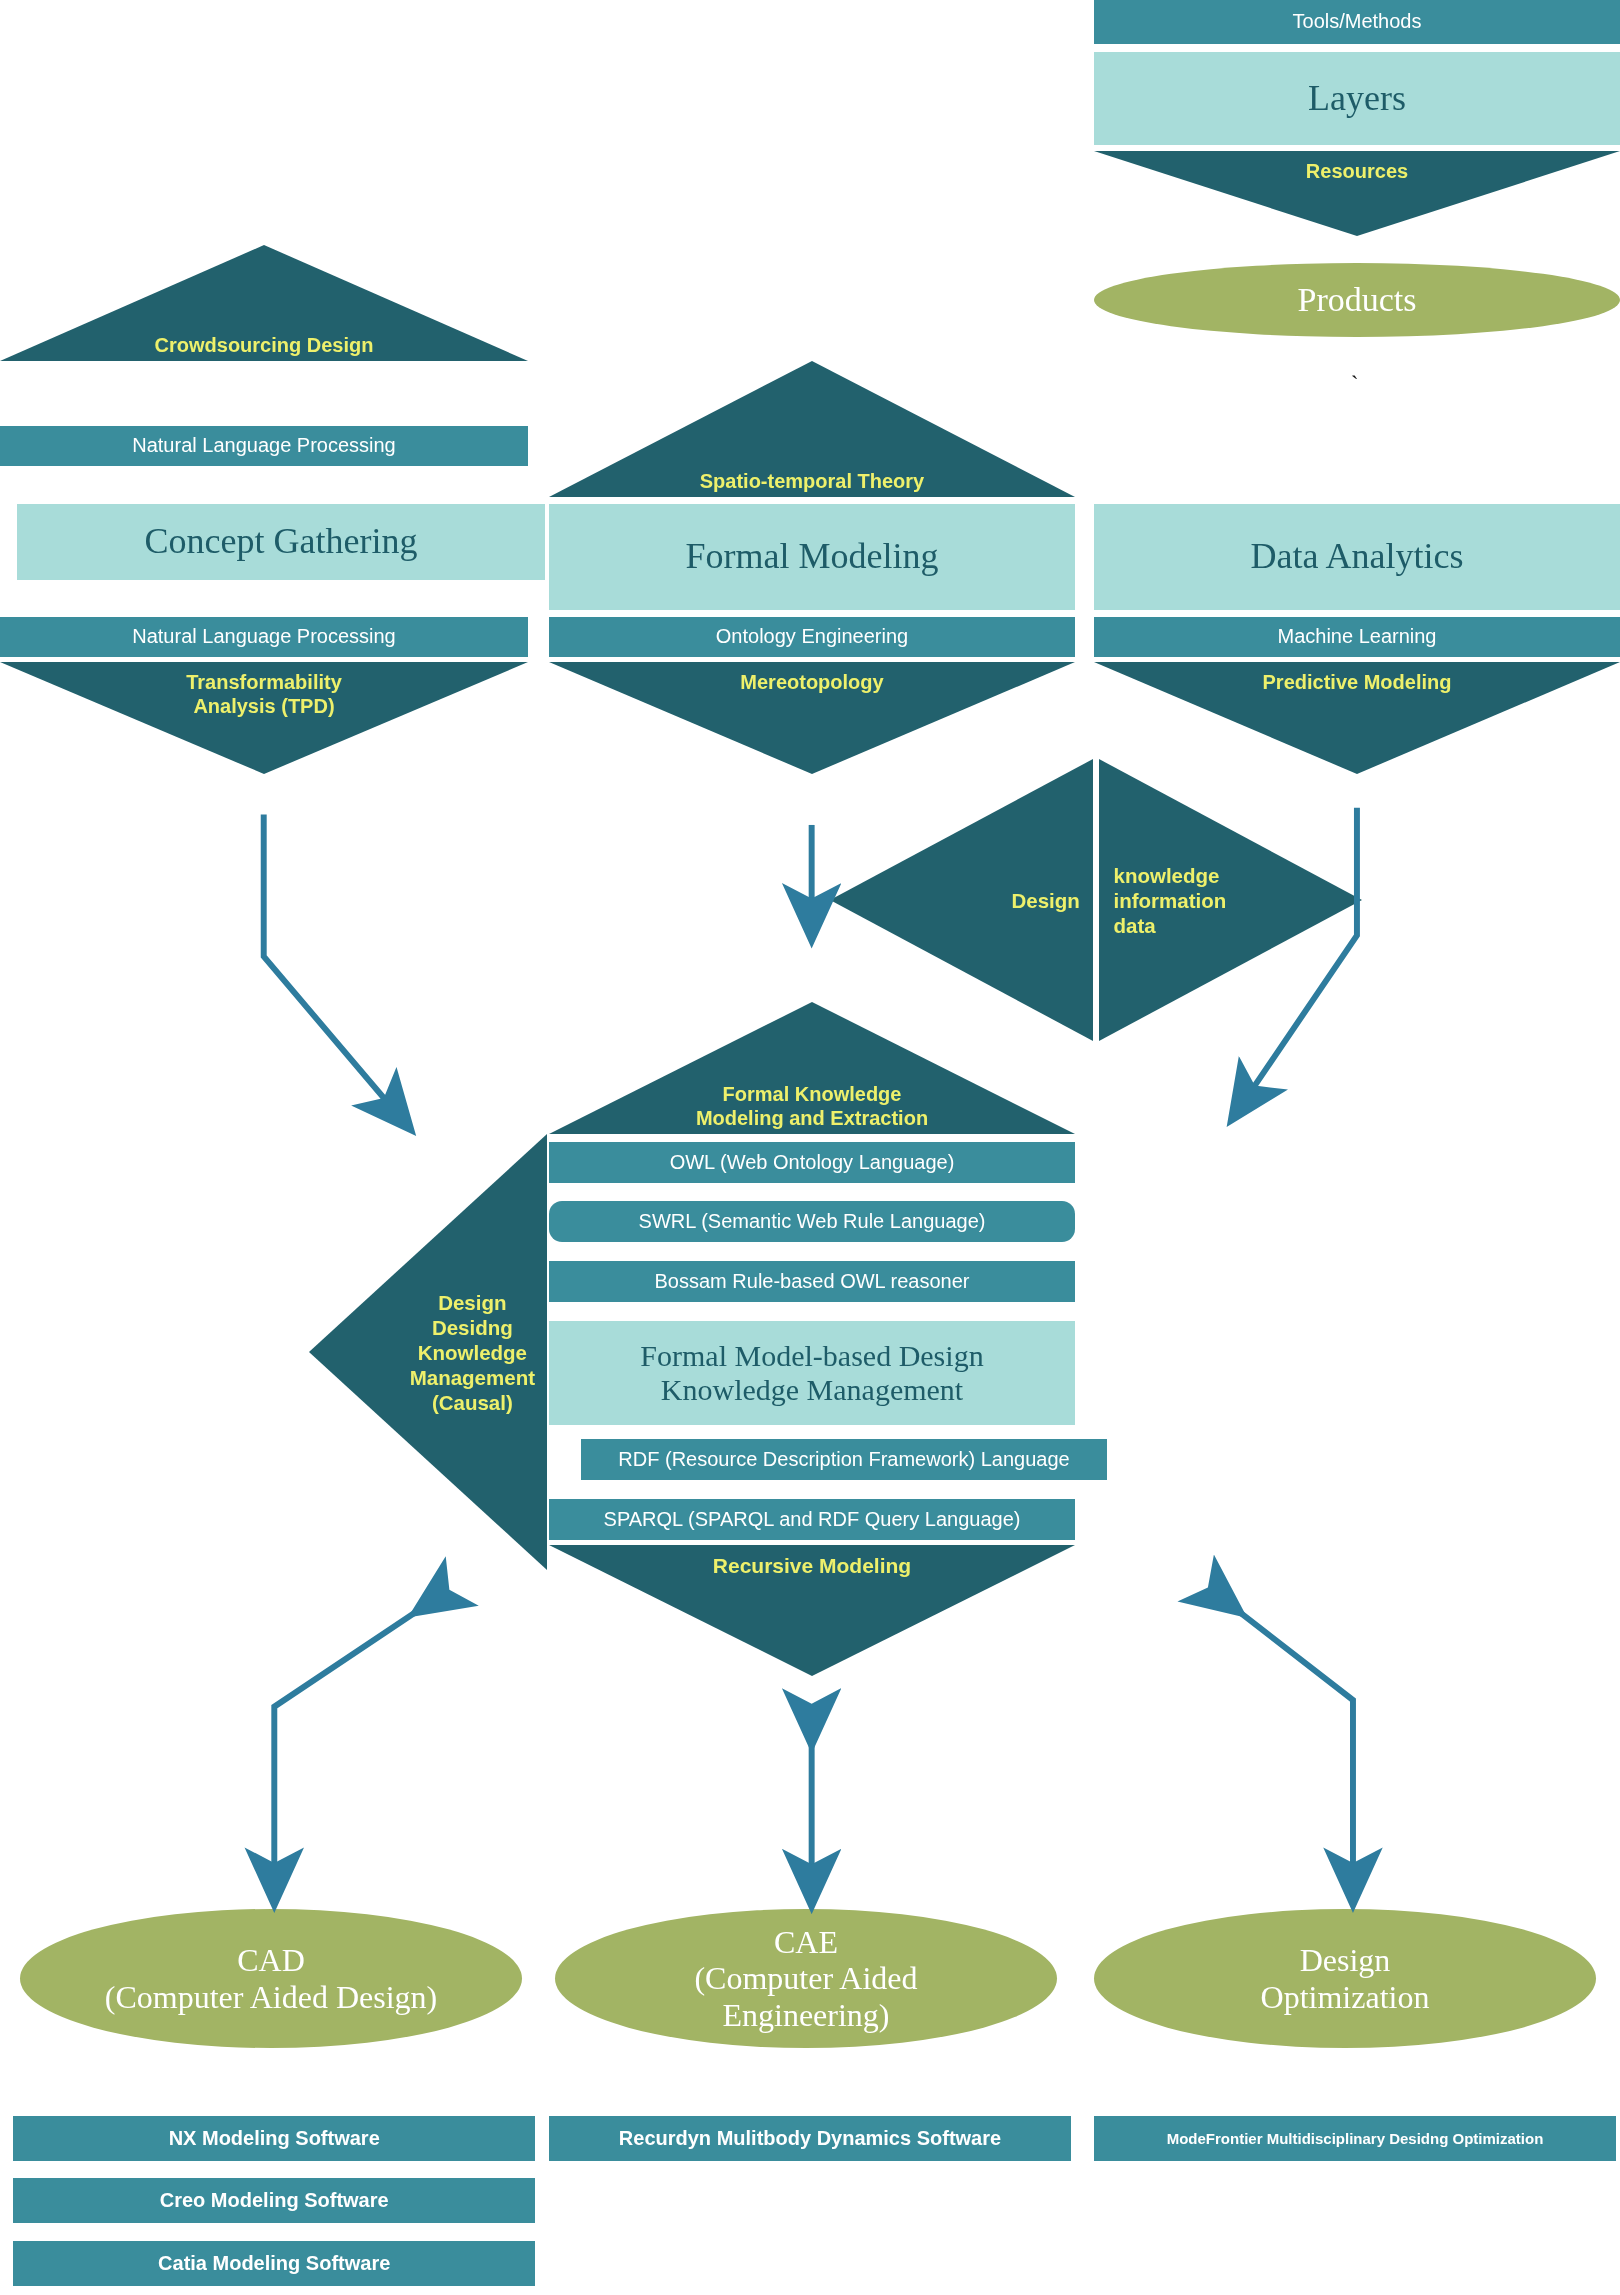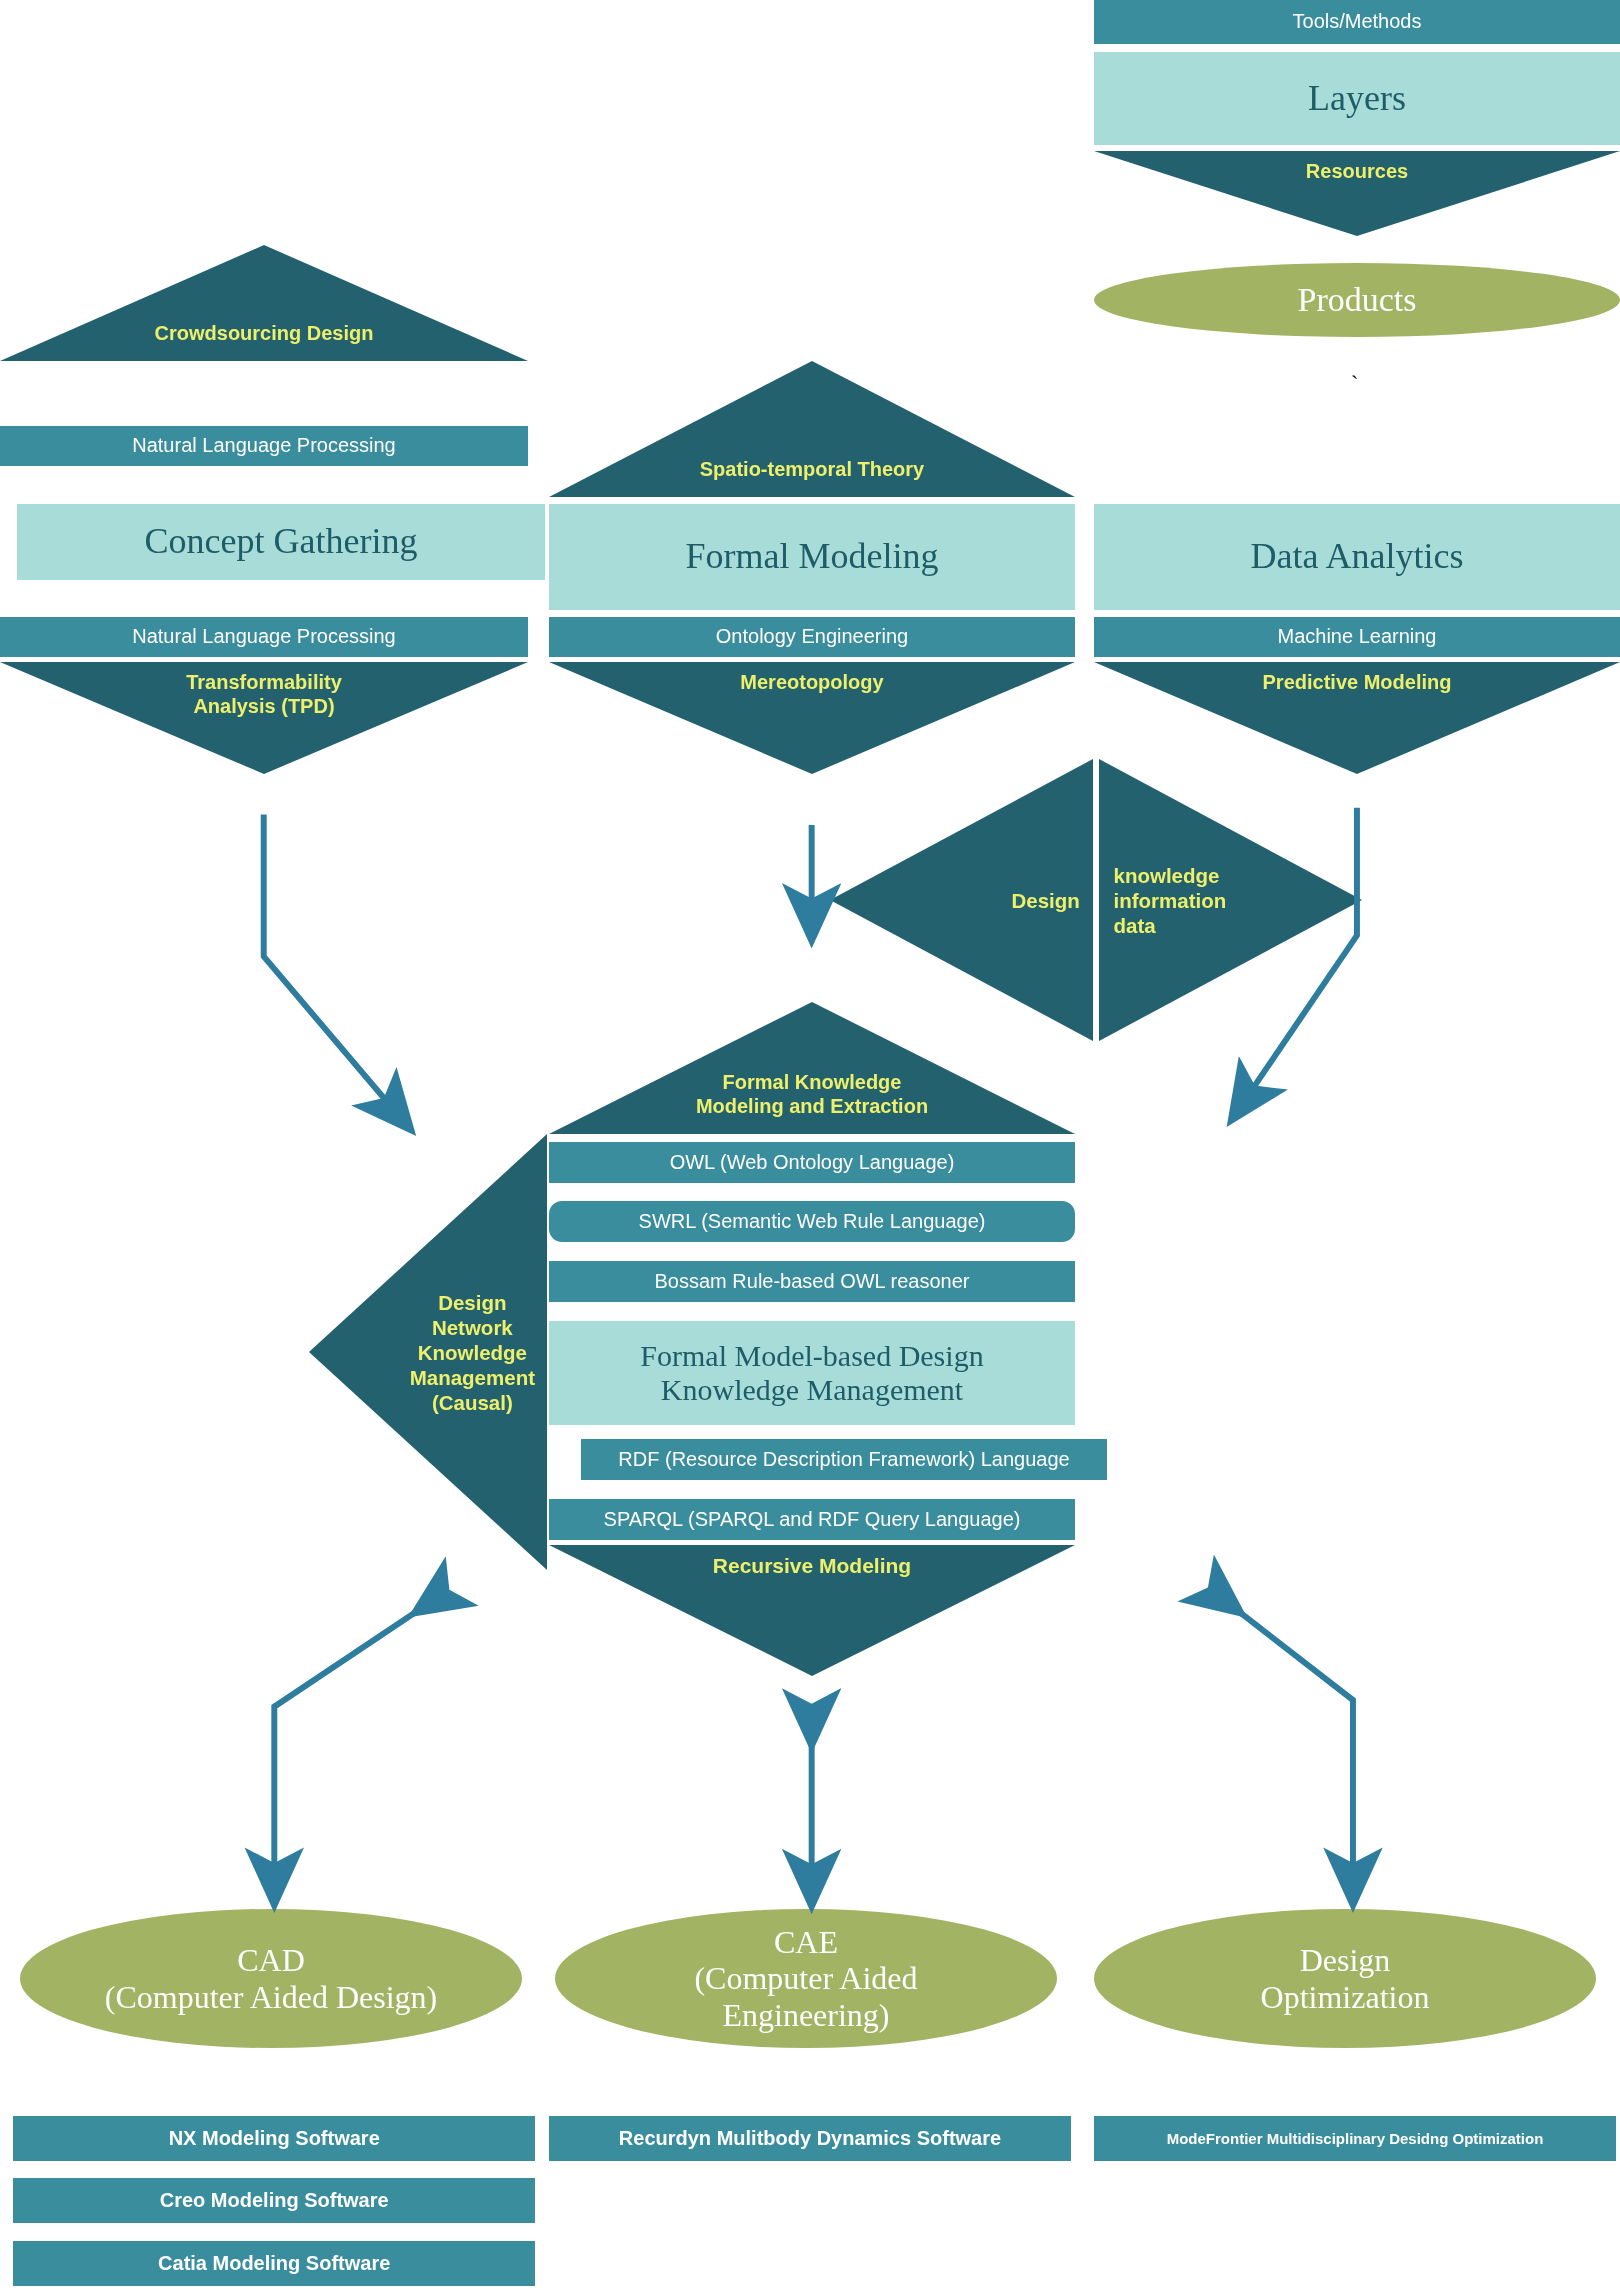--- a/index.html
+++ b/index.html
@@ -40,21 +40,21 @@
     background:#22616D;
     color:#EEF06B;
     display:flex;align-items:center;justify-content:center;
     text-align:center;
     font-weight:bold;
     font-size:20px;
     line-height:1.2;
     box-sizing:border-box;
     padding:0 9.3px;
   }
-  .cap.up{clip-path:polygon(50% 0%, 100% 100%, 0% 100%);align-items:flex-end;padding-bottom:16px;}
+  .cap.up{clip-path:polygon(50% 0%, 100% 100%, 0% 100%);align-items:flex-end;padding-bottom:4px;}
   .cap.down{clip-path:polygon(0% 0%, 100% 0%, 50% 100%);align-items:flex-start;padding-top:8px;}
 
   .ellipse{
     position:absolute;
     background:#A2B464;
     border-radius:50%;
     color:#ffffff;
     display:flex;align-items:center;justify-content:center;
     text-align:center;
     font-family:"Liberation Serif", serif;
@@ -143,21 +143,21 @@
     <div style="display:flex;flex-direction:column;align-items:center;">
       <span>Formal Knowledge</span>
       <span>Modeling and Extraction</span>
     </div>
   </div>
 
   <div class="hexwing" style="left:309px;top:1134px;width:238px;height:436px;
               clip-path:polygon(100% 0%, 100% 100%, 0% 50%);">
     <div style="display:flex;flex-direction:column;align-items:center;">
       <span>Design</span>
-      <span>Network</span>
+      <span>Desidng</span>
       <span>Knowledge</span>
       <span>Management</span>
       <span>(Causal)</span>
     </div>
   </div>
 
   <div class="bar" style="left:549px;top:1142px;width:526px;height:41px;">OWL (Web Ontology Language)</div>
 
   <div class="bar" style="left:549px;top:1201px;width:526px;height:41px;border-radius:13px;">SWRL (Semantic Web Rule Language)</div>
 

